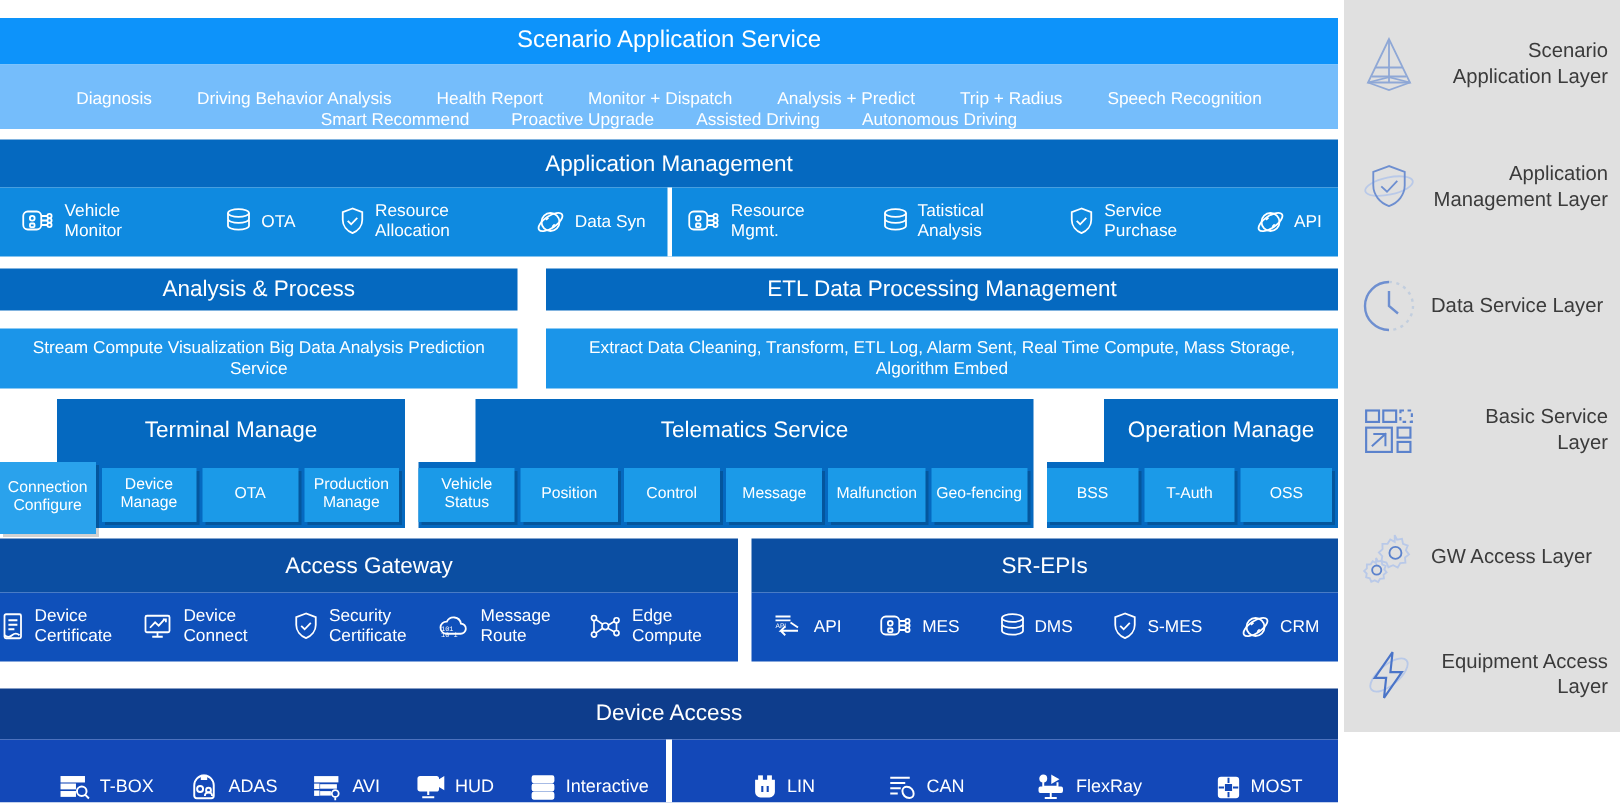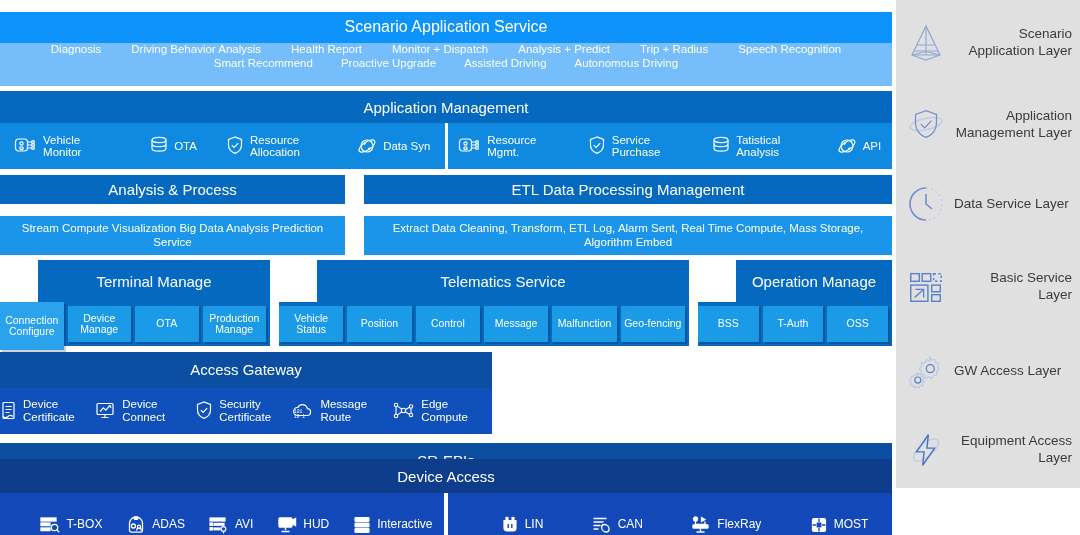--- a/index.html
+++ b/index.html
@@ -40,21 +40,21 @@
     display: flex; align-items: center;
   }
 
   
   .r1 { height: 86px; }
   .r1-head {
     background: #0d93fa; height: 36px; font-size: 16px; margin-top: 12px;
   }
   .r1-sub {
     background: #75bdfb; height: 50px;
-    flex-direction: column; justify-content: flex-start; gap: 2px;
+    flex-direction: column; justify-content: flex-end; gap: 2px;
     padding: 0 22px;
   }
   .r1-line { display: flex; justify-content: center; width: 100%; }
   .r1-line.l1 { gap: 30px; }
   .r1-line.l2 { gap: 28px; }
   .r1-tag { font-size: 11.5px; white-space: nowrap; }
 
   .row-gap { height: 8px; }
 
   
@@ -112,21 +112,21 @@
     box-shadow: 2px 2px 0 rgba(0,0,0,0.18);
     flex: 1;
     height: 36px;
   }
   .chip.overflow {
     height: 48px; margin-top: -4px;
     background: #2aa2ec;
   }
 
   
-  .r5 { height: 102px; display: flex; flex-direction: column; gap: 9px; }
+  .r5 { height: 102px; display: flex; flex-direction: row; gap: 9px; }
   .r5-box { display: flex; flex-direction: column; }
   .r5-left { width: 492px; }
   .r5-right { flex: 1; }
   .r5-head { background: #0b4ea2; height: 36px; font-size: 15px; }
   .r5-sub {
     background: #0f50ba; height: 46px;
     justify-content: space-around;
   }
   .r5-sub .lbl { font-size: 11.5px; }
 
@@ -263,36 +263,36 @@
                   <circle cx="19" cy="10" r="1.4"></circle>
                   <circle cx="19" cy="13" r="1.4"></circle>
               </svg>
             </span>
             <span class="lbl two">Resource Mgmt.</span>
           </div>
 
           <div class="icon-item">
             <span>
               <svg width="20" height="22" viewBox="0 0 20 22" fill="none" stroke="#fff" stroke-width="1.2">
-                <path d="M10 2 3.5 4.4v5.3c0 4 2.8 7.3 6.5 8.7 3.7-1.4 6.5-4.7 6.5-8.7V4.4L10 2z"></path>
-                <path d="M6.8 10.2l2.3 2.3 4.1-4.3"></path>
-              </svg>
-            </span>
-            <span class="lbl two">Service Purchase</span>
-          </div>
-
-          <div class="icon-item">
-            <span>
-              <svg width="20" height="22" viewBox="0 0 20 22" fill="none" stroke="#fff" stroke-width="1.2">
                 <ellipse cx="10" cy="5" rx="7" ry="2.6"></ellipse>
                 <path d="M3 5v4c0 1.4 3.1 2.6 7 2.6s7-1.2 7-2.6V5"></path>
                 <path d="M3 9.5v4c0 1.4 3.1 2.6 7 2.6s7-1.2 7-2.6v-4"></path>
               </svg>
             </span>
             <span class="lbl two">Tatistical Analysis</span>
+          </div>
+
+          <div class="icon-item">
+            <span>
+              <svg width="20" height="22" viewBox="0 0 20 22" fill="none" stroke="#fff" stroke-width="1.2">
+                <path d="M10 2 3.5 4.4v5.3c0 4 2.8 7.3 6.5 8.7 3.7-1.4 6.5-4.7 6.5-8.7V4.4L10 2z"></path>
+                <path d="M6.8 10.2l2.3 2.3 4.1-4.3"></path>
+              </svg>
+            </span>
+            <span class="lbl two">Service Purchase</span>
           </div>
 
           <div class="icon-item">
             <span>
               <svg width="22" height="22" viewBox="0 0 22 22" fill="none" stroke="#fff" stroke-width="1.2">
                 <circle cx="11" cy="11" r="6"></circle>
                 <ellipse cx="11" cy="11" rx="9.2" ry="4" transform="rotate(-34 11 11)"></ellipse>
                 <path d="M8 9.6l1.6-1.6M13.8 12.6l-1.6 1.6"></path>
               </svg>
             </span>

